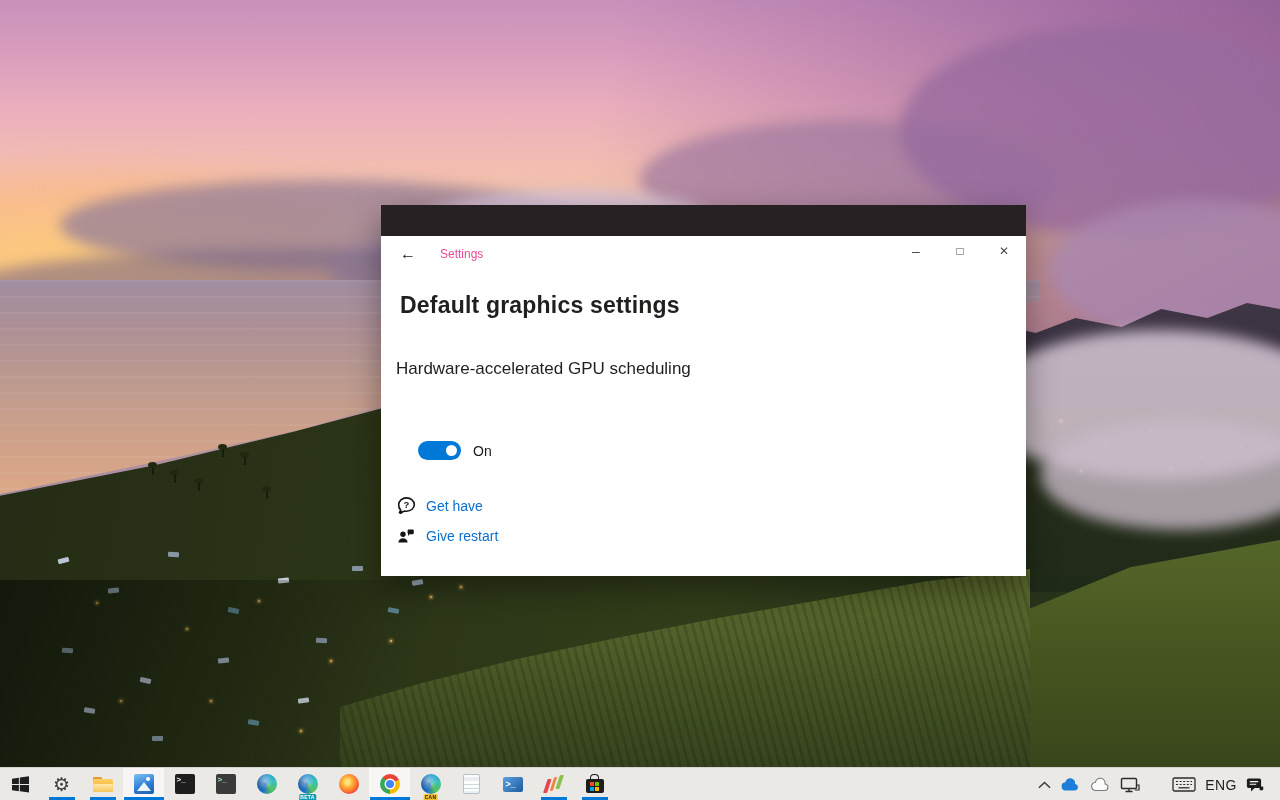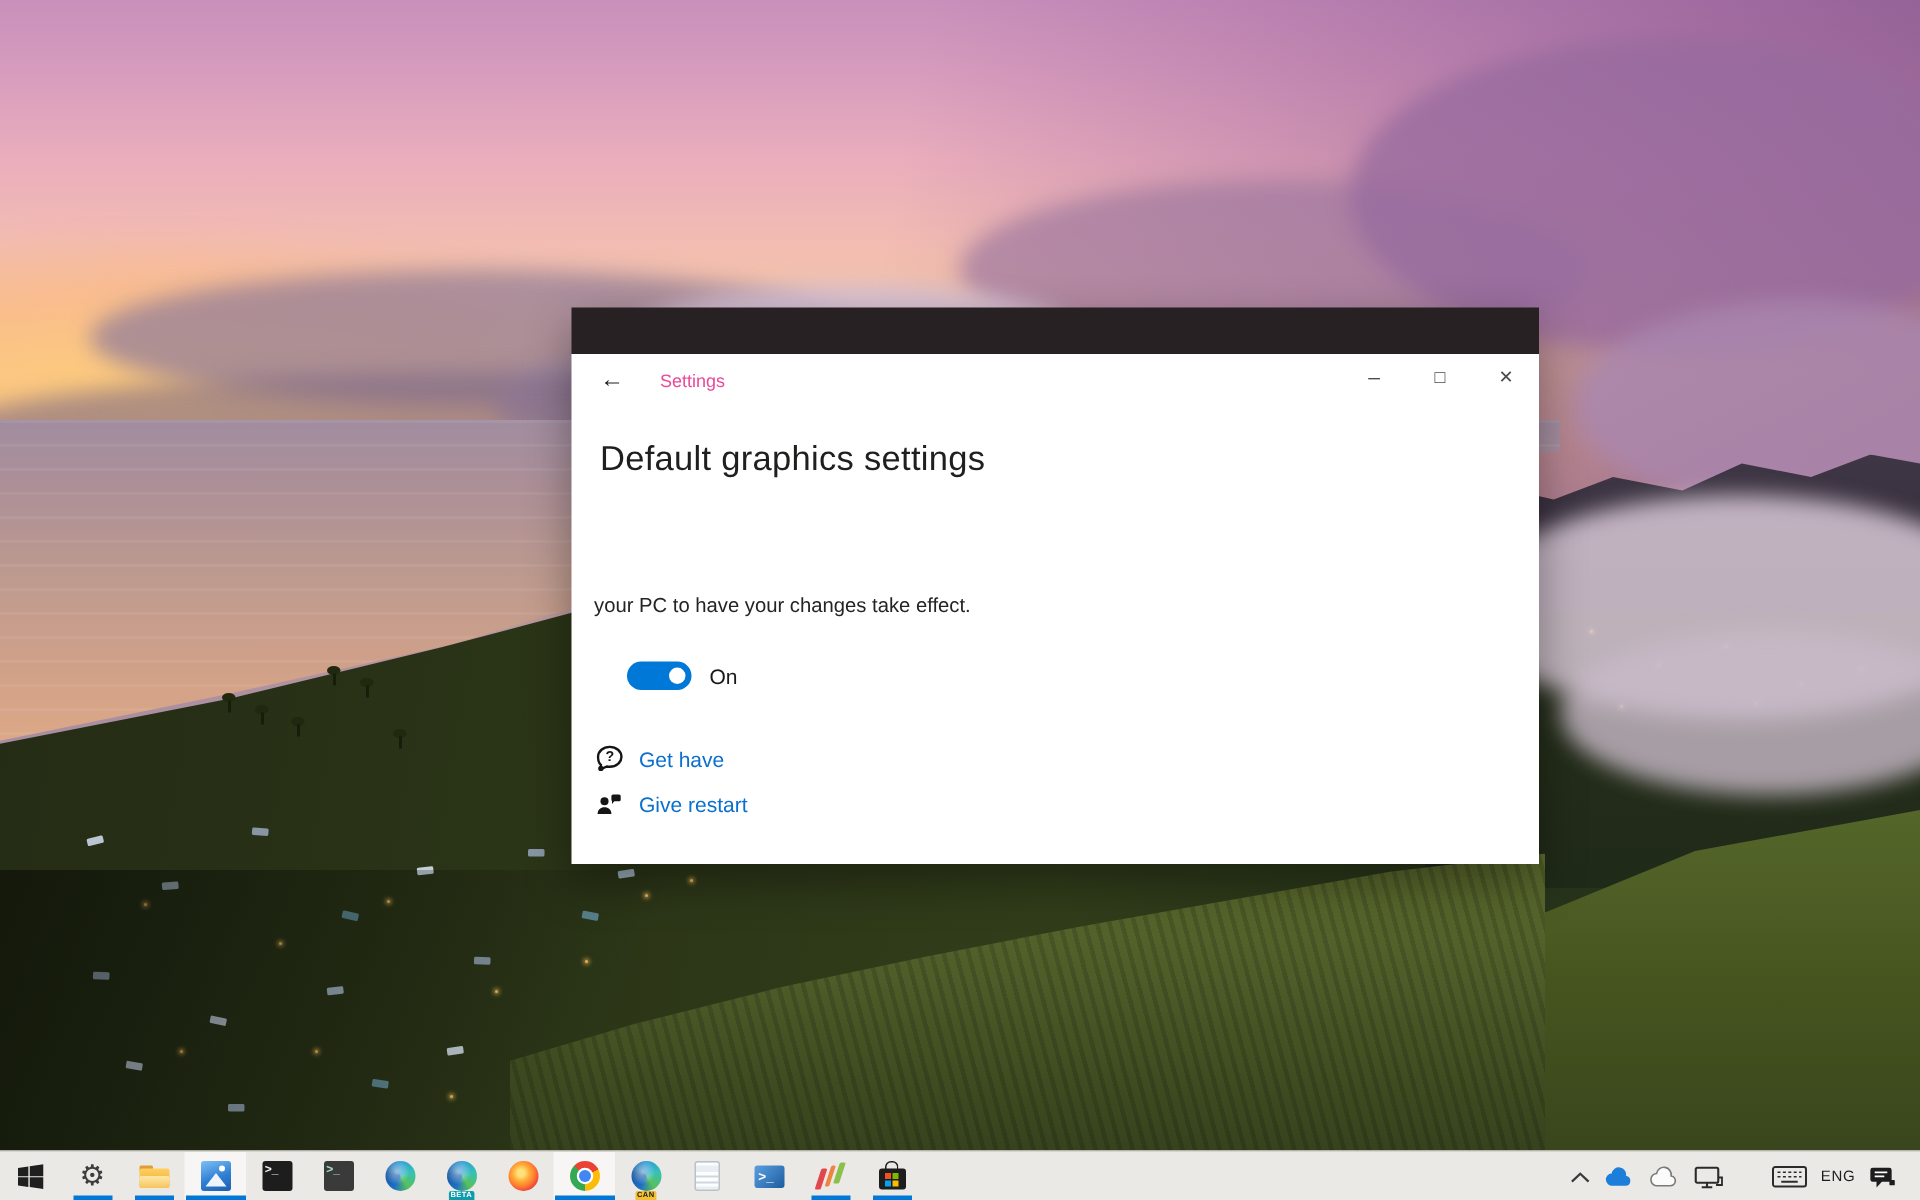--- a/index.html
+++ b/index.html
@@ -62,21 +62,21 @@
   .win-body { position:relative; height:340px; background:#ffffff; color:#1b1a19; }
   .win-back { position:absolute; left:13px; top:7px; width:28px; height:22px; font-size:16px; color:#1b1a19;
     display:flex; align-items:center; justify-content:center; cursor:pointer; }
   .win-title { position:absolute; left:59px; top:11px; font-size:12px; color:#ec4899; }
   .win-controls { position:absolute; right:0; top:0; display:flex; }
   .win-ctl { width:44px; height:30px; display:flex; align-items:center; justify-content:center;
     color:#4e4b4b; cursor:pointer; }
   .win-ctl.min { font-size:14px; }
   .win-ctl.max { font-size:12px; }
   .win-ctl.close { font-size:12px; }
-  .page-title { position:absolute; left:19px; top:56px; font-size:23px; font-weight:400; letter-spacing:.2px; color:#201f1e; }
+  .page-title { position:absolute; left:19px; top:56px; font-size:23px; font-weight:700; letter-spacing:.2px; color:#201f1e; }
   .section-heading { position:absolute; left:15px; top:123px; font-size:17px; font-weight:400; color:#201f1e; }
   .section-desc { position:absolute; left:15px; top:158px; font-size:13.5px; line-height:19px; color:#252423; }
   .toggle-row { position:absolute; left:15px; top:205px; display:flex; align-items:center;padding-left:22px; }
   .toggle { position:relative; width:43px; height:19px; border-radius:10px; background:var(--accent,#0078d7); cursor:pointer; }
   .toggle .knob { position:absolute; right:4px; top:4px; width:11px; height:11px; border-radius:50%; background:#fff; }
   .toggle-label { margin-left:12px; font-size:14px; color:#1b1a19; }
   .link-row { position:absolute; left:15px; display:flex; align-items:center; cursor:pointer; }
   .link-row .lnk-icon { width:20px; display:flex; justify-content:center; }
   .link-row .lnk-text { margin-left:10px; font-size:14px; color:#0b6fce; }
   .row-help { top:260px; }
@@ -85,21 +85,21 @@
   
   .taskbar { position:absolute; left:0; bottom:0; width:1280px; height:33px;
     background:#ebe9e6; border-top:1px solid #d6d4d1; display:flex; align-items:center; }
   .tb-left { display:flex; height:100%; }
   .tb-slot { position:relative; width:41px; height:100%; display:flex; align-items:center; justify-content:center; cursor:pointer; }
   .tb-slot.hl { background:#f7f6f4; }
   .tb-slot .runline { position:absolute; bottom:0; left:50%; transform:translateX(-50%); height:3px; width:26px; background:#0078d7; }
   .tb-slot.wide .runline { width:40px; }
   .tb-tray { position:absolute; right:0; top:0; height:33px; display:flex; align-items:center; gap:9px; padding-right:16px; }
   .tray-item { display:flex; align-items:center; justify-content:center; cursor:pointer; }
-  .tray-lang { font-size:10px; color:#1d1d1d; letter-spacing:.5px; }
+  .tray-lang { font-size:14px; color:#1d1d1d; letter-spacing:.5px; }
   .tray-gap { width:14px; }
 
   
   .gi-gear { font-size:19px; color:#3d3d3d; line-height:1; }
   .icon-folder { position:relative; width:20px; height:15px; }
   .icon-folder::before { content:""; position:absolute; left:0; top:0; width:9px; height:4px; background:#e09c35; border-radius:1px 1px 0 0; }
   .icon-folder .fbody { position:absolute; left:0; top:2px; width:20px; height:13px; border-radius:1.5px;
     background:linear-gradient(180deg,#ffd05e,#eda63e); }
   .icon-folder .ffront { position:absolute; left:0; bottom:0; width:20px; height:8px; border-radius:1.5px;
     background:linear-gradient(180deg,#ffe9a8,#f7c45c); }
@@ -218,22 +218,22 @@
         <span>←</span>
       </div>
       <div class="win-title">Settings</div>
       <div class="win-controls">
         <div class="win-ctl min">–</div>
         <div class="win-ctl max">□</div>
         <div class="win-ctl close">✕</div>
       </div>
 
       <h1 class="page-title">Default graphics settings</h1>
+      <h2 class="section-heading">Hardware-accelerated GPU scheduling</h2>
       <div class="section-desc">
-        <div>your PC to have your changes take effect.</div>
       </div>
 
       <div class="toggle-row">
         <div class="toggle">
           <div class="knob"></div>
         </div>
         <div class="toggle-label">On</div>
       </div>
 
       <div class="link-row row-help">

